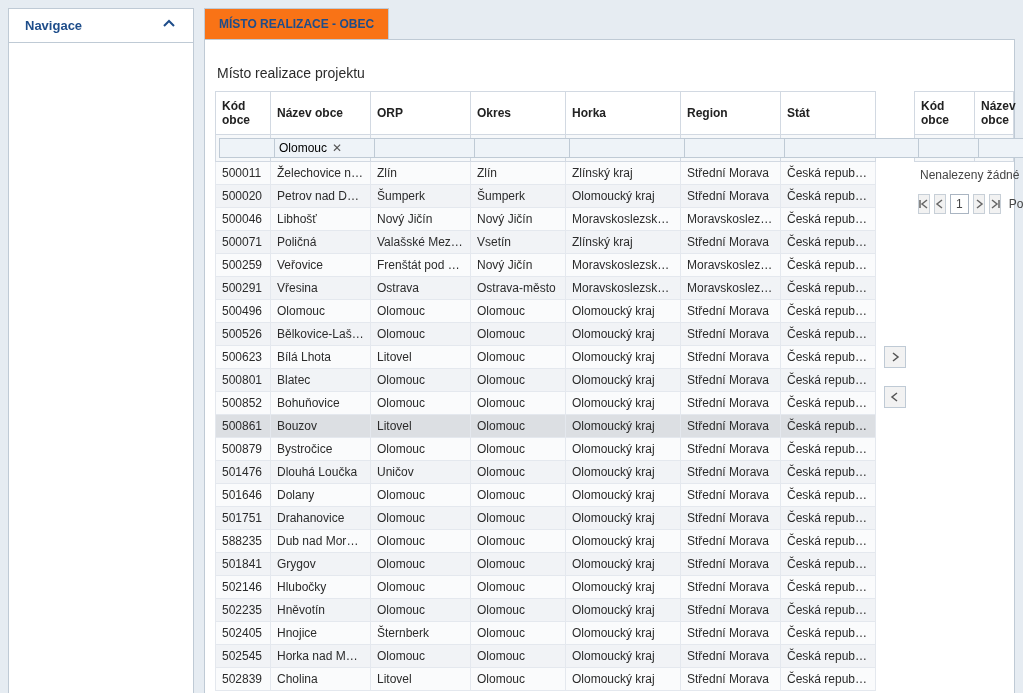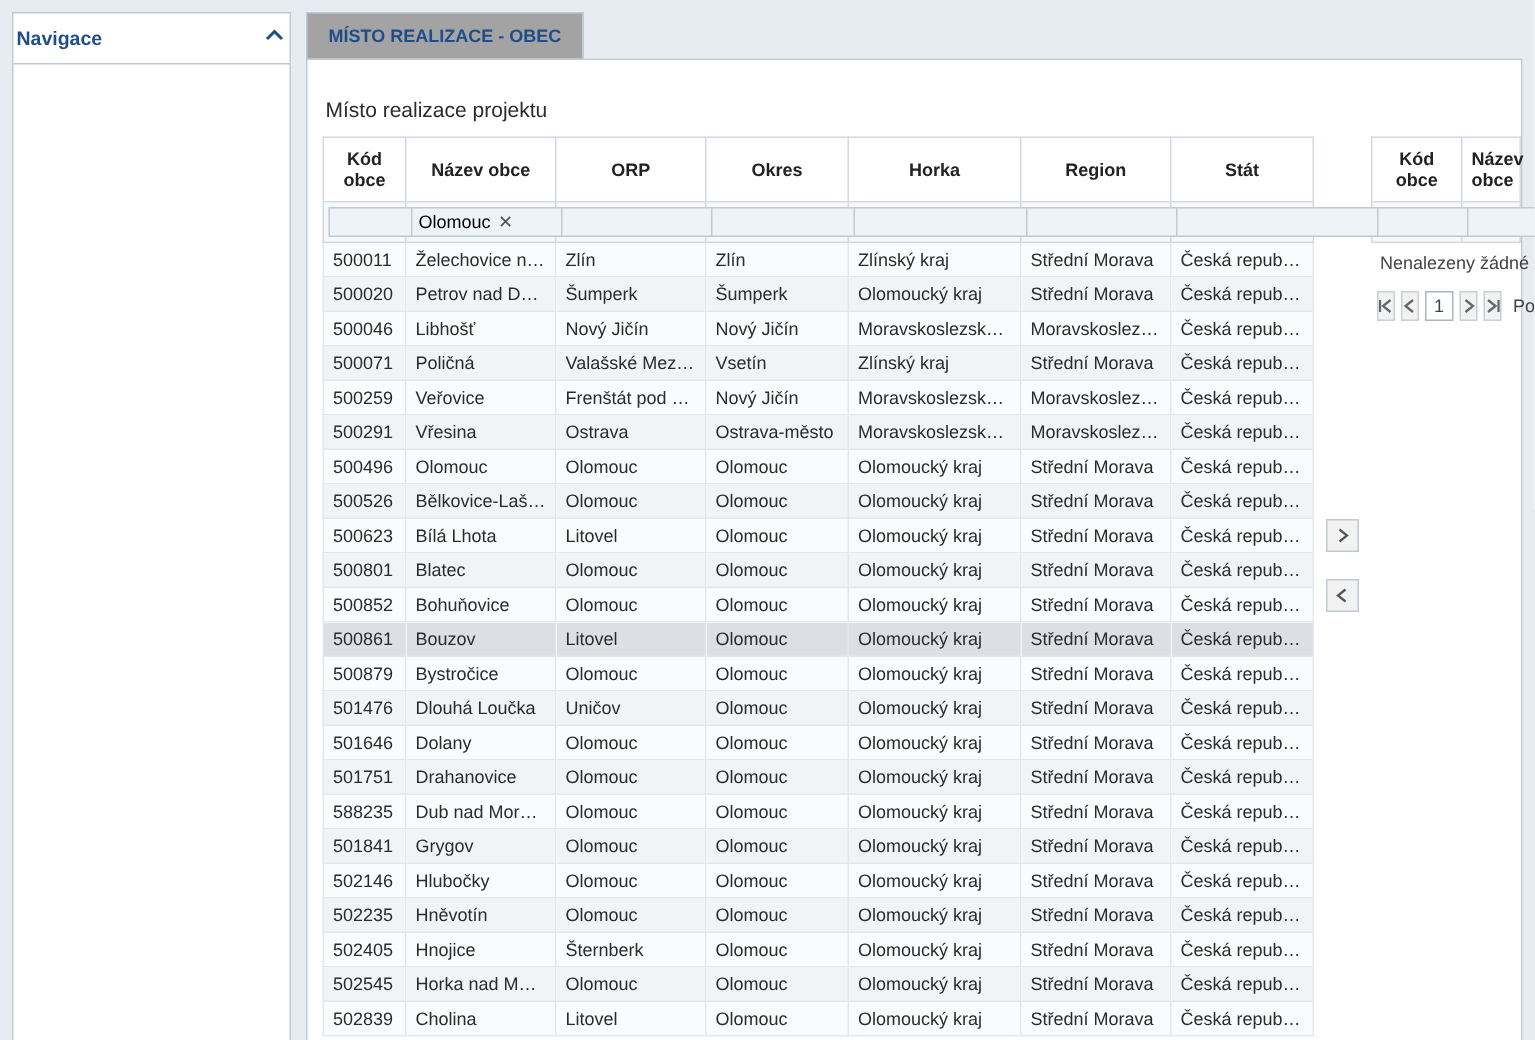--- a/index.html
+++ b/index.html
@@ -18,41 +18,41 @@
   .nav-panel {
     width: 186px;
     flex-shrink: 0;
     background: #fff;
     border: 1px solid #bfcad5;
   }
   .nav-header {
     display: flex;
     justify-content: space-between;
     align-items: center;
-    padding: 7px 2px;
+    padding: 7px 16px;
     font-weight: bold;
     color: #1e4d8a;
     border-bottom: 1px solid #bfcad5;
     font-size: 13px;
     cursor: pointer;
   }
   .nav-header svg { width: 16px; height: 16px; }
   .nav-item {
     padding: 7px 10px;
     cursor: pointer;
   }
   .main-panel {
     flex: 1;
     min-width: 0;
   }
   .tab-strip {
     display: flex;
   }
   .tab {
-    background: #a3a3a3;
+    background: #f97316;
     border: 1px solid #bfcad5;
     border-bottom: none;
     padding: 8px 14px;
     font-weight: bold;
     color: #1e4d8a;
     font-size: 12px;
     cursor: pointer;
   }
   .content-box {
     background: #fff;
@@ -90,21 +90,21 @@
   }
   .arrow-btn svg { width: 10px; height: 10px; }
   .right-grid { flex: 1; min-width: 0; }
 
   table.grid {
     width: 100%;
     border-collapse: collapse;
     table-layout: fixed;
   }
   .grid th {
-    text-align: center;
+    text-align: left;
     font-weight: bold;
     padding: 7px 6px;
     border: 1px solid #d2d9e2;
     background: #fff;
     font-size: 12px;
     color: #222;
   }
   .filter-row td {
     padding: 3px;
     border: 1px solid #d2d9e2;

